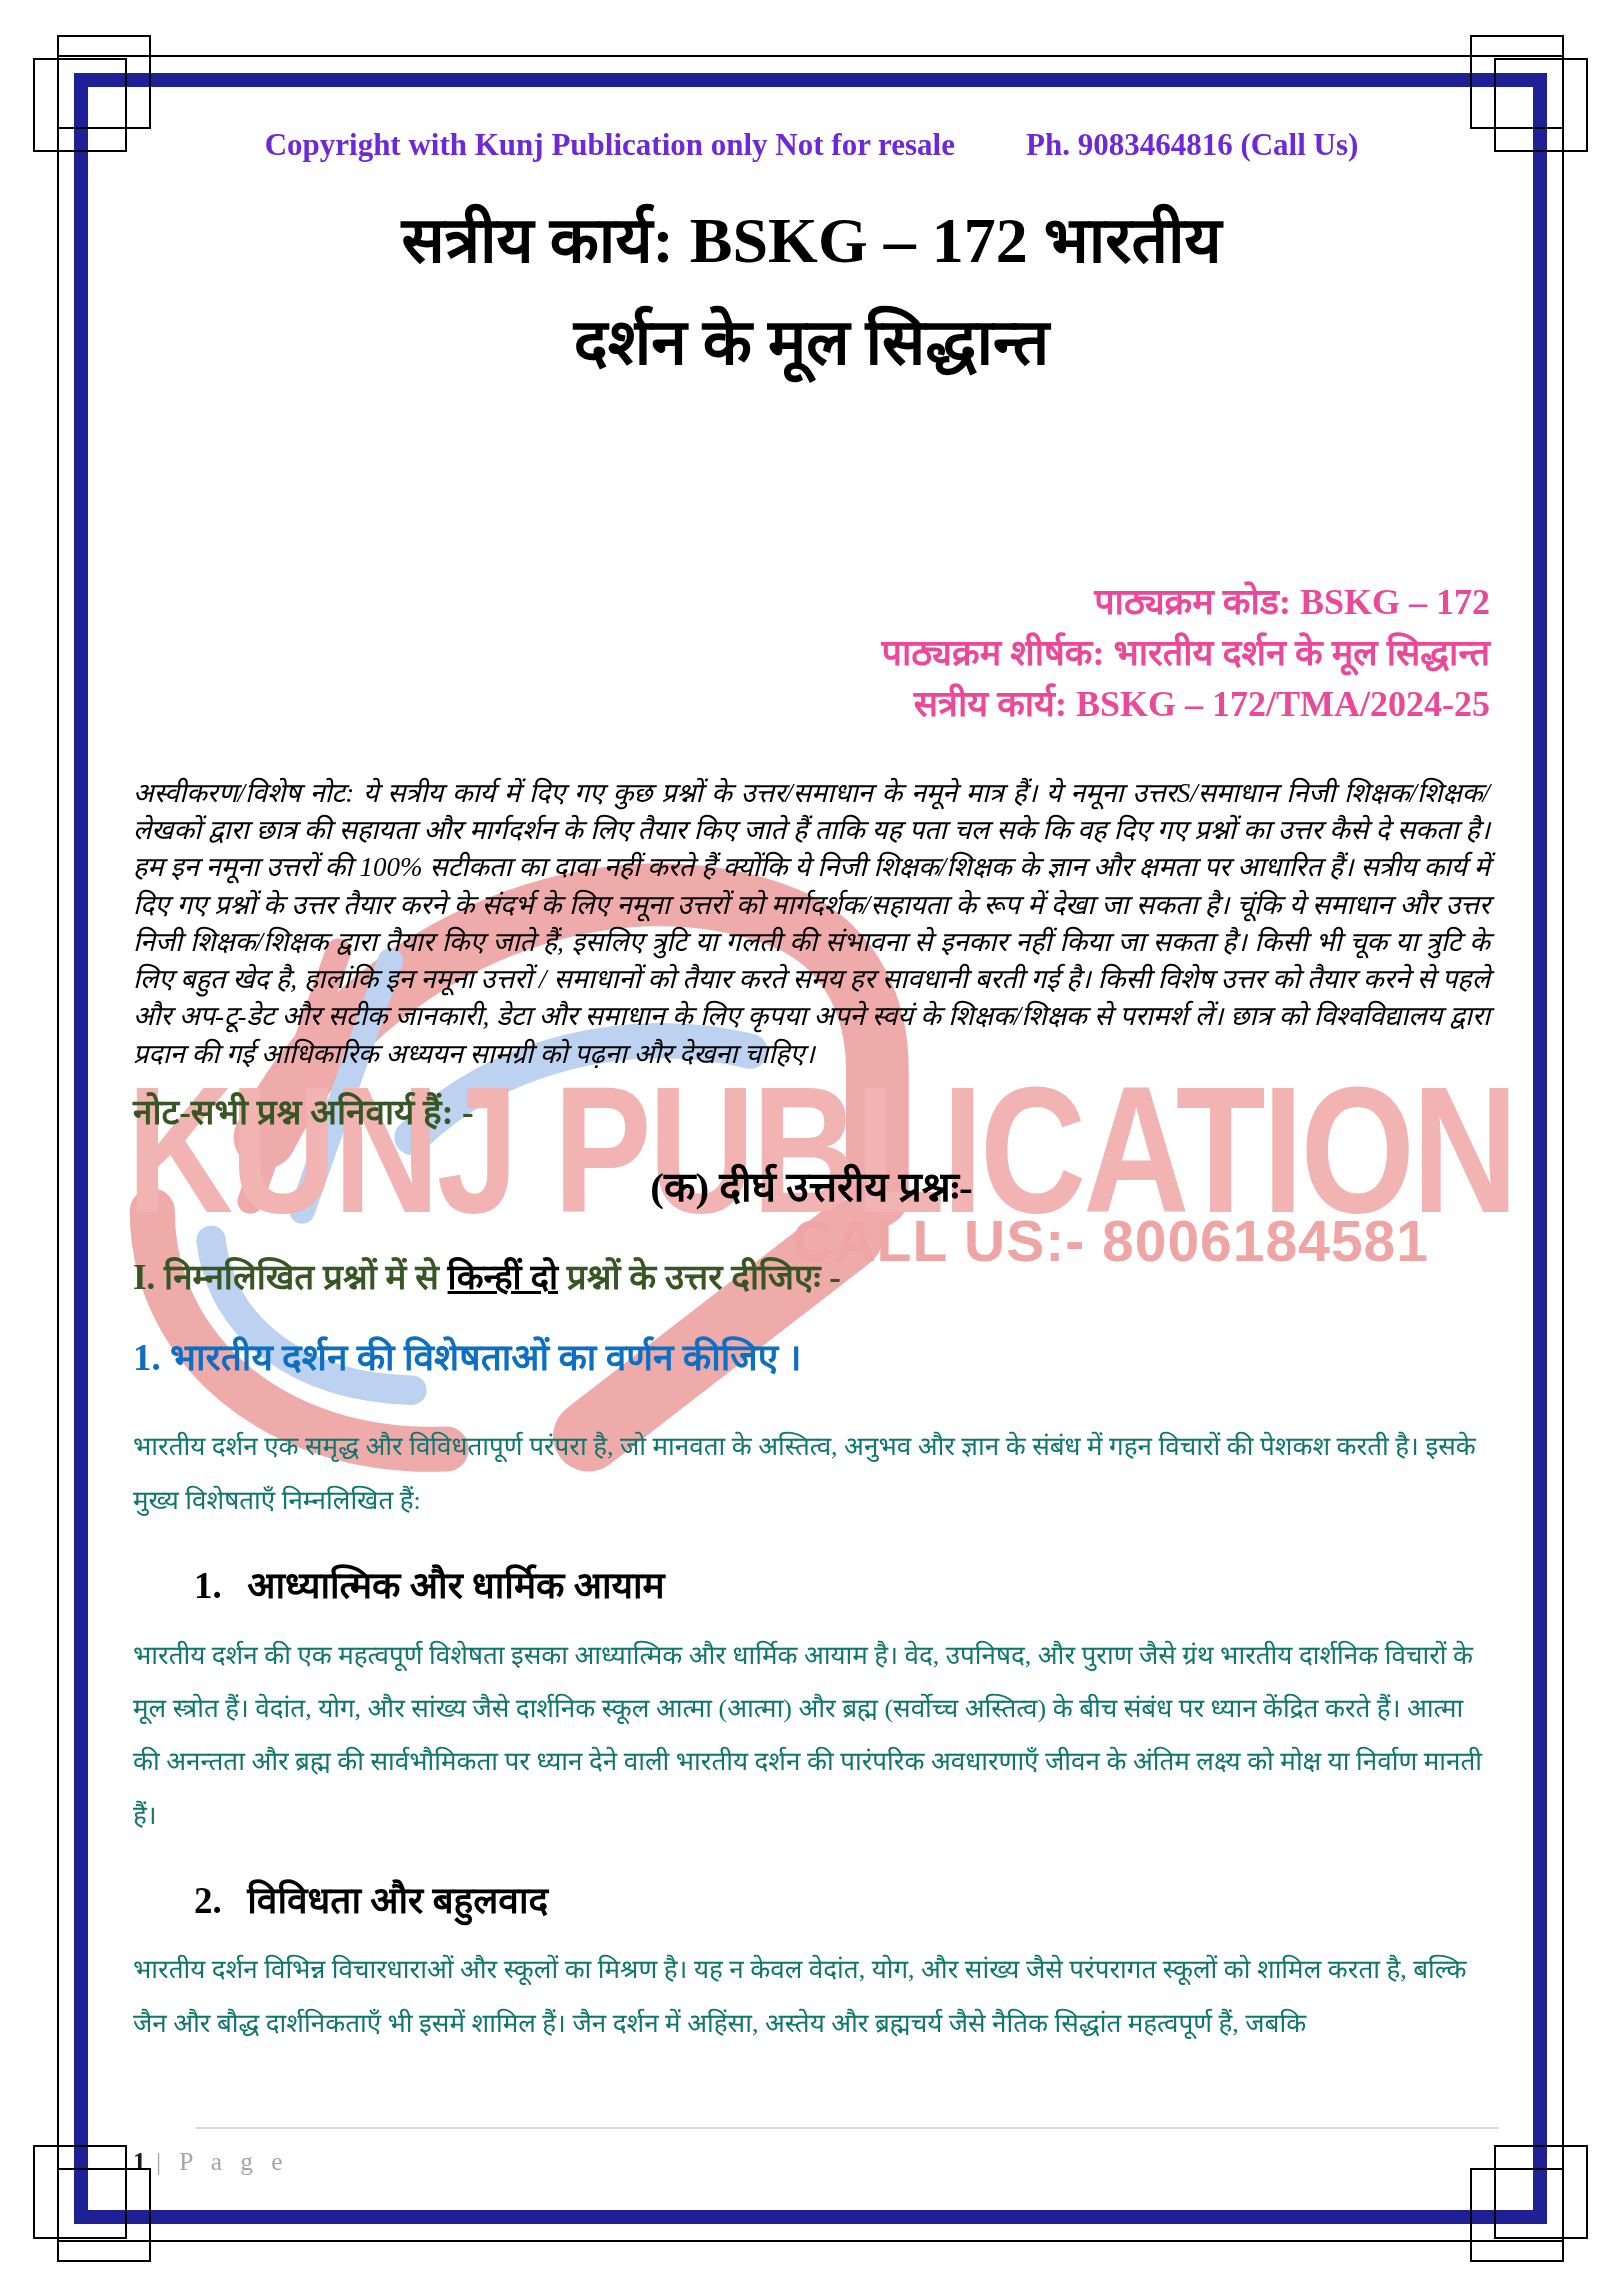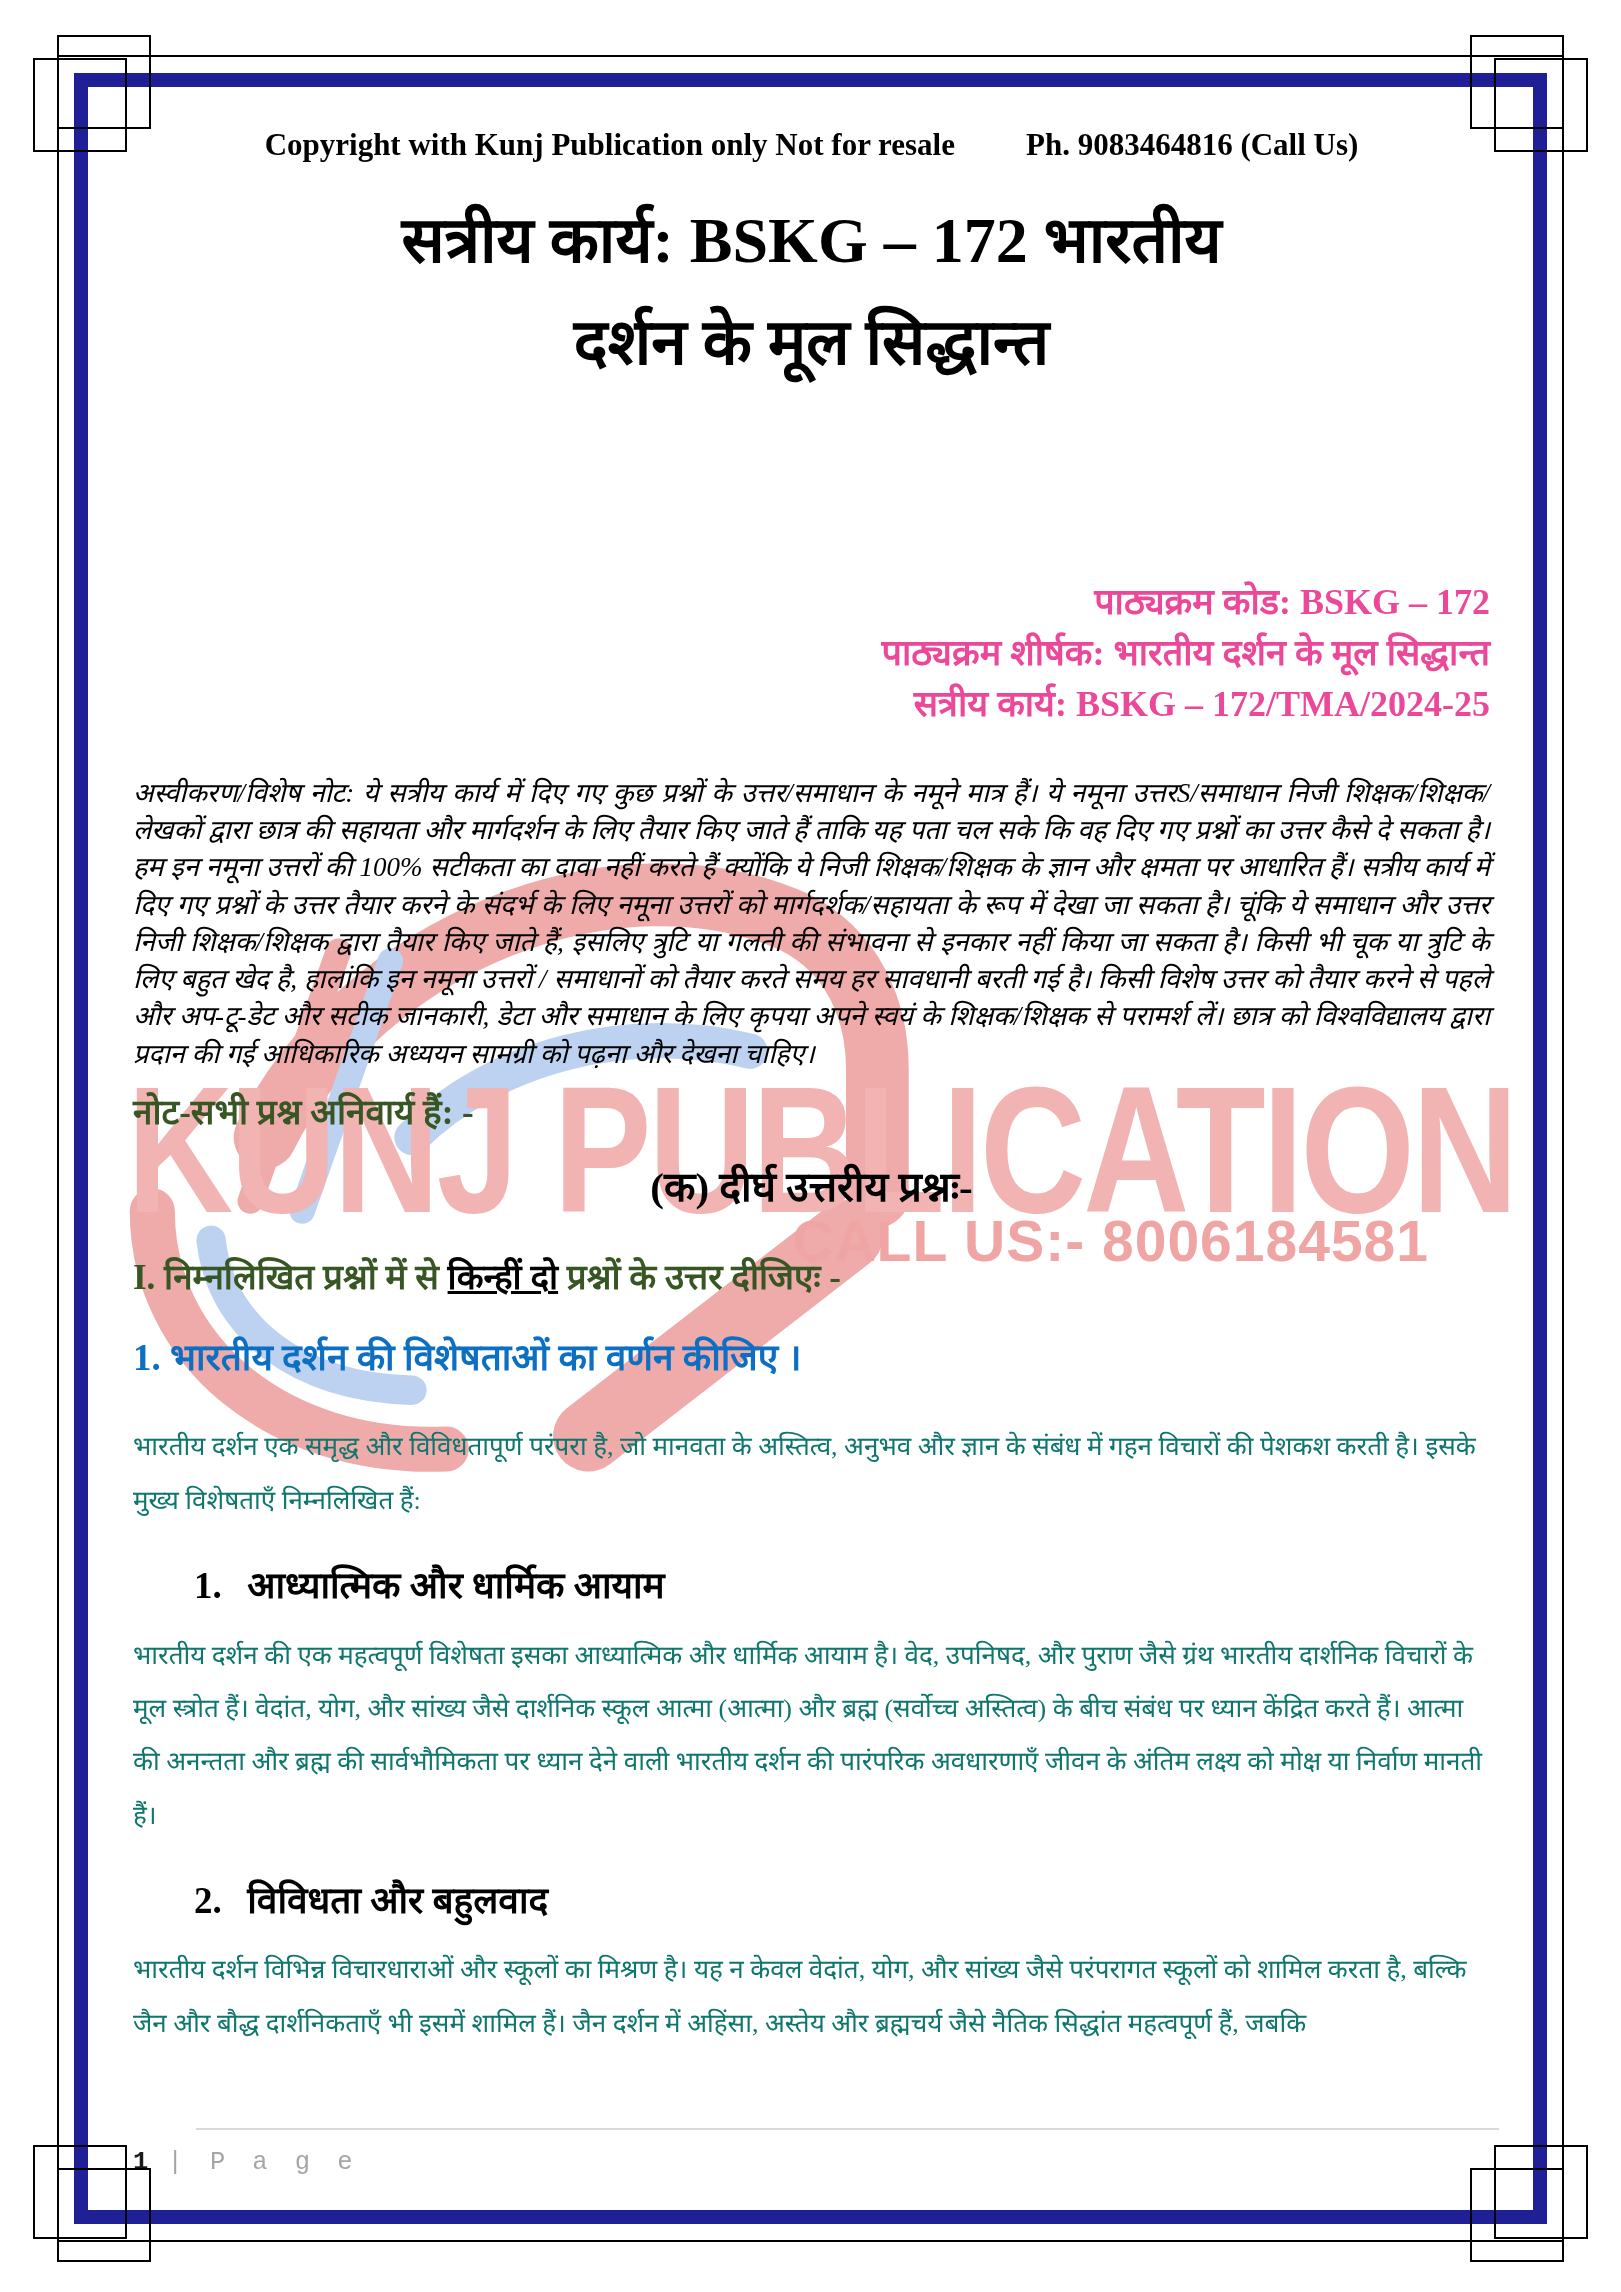--- a/index.html
+++ b/index.html
@@ -34,21 +34,21 @@
   .wm-text2{
     position:absolute;right:192px;top:1208px;
     font-family:"Liberation Sans", sans-serif;font-weight:bold;
     font-size:57px;letter-spacing:1px;color:#f0a5a5;white-space:nowrap;
   }
 
   
   .content{position:absolute;left:133px;right:131px;top:127px;z-index:1;color:#000;}
   .copyright{
     display:flex;justify-content:center;gap:71px;
-    font-weight:bold;font-size:31px;color:#000000;white-space:nowrap;
+    font-weight:bold;font-size:31px;color:#6d28d9;white-space:nowrap;
   }
   .doc-title{
     margin-top:27.4px;text-align:center;font-weight:bold;
     font-size:64px;line-height:1.58;color:#000000;
   }
   .course-info{
     margin-top:184px;text-align:right;font-weight:bold;
     font-size:36px;line-height:1.42;color:#ec4899;
   }
   .disclaimer{
@@ -62,21 +62,21 @@
   .question-blue{margin-top:31px;font-weight:bold;font-size:37px;color:#0d6fc2;}
   .para{margin-top:39px;font-size:26px;line-height:2.05;color:#0f766e;}
   .ans-heading{margin-top:31px;padding-left:61px;font-weight:bold;font-size:37px;color:#000;}
   .ans-heading .num{font-weight:bold;margin-right:25.5px;}
   .para.tight{margin-top:19.6px;}
 
   
   .footer{position:absolute;left:133px;right:122px;bottom:116px;z-index:1;}
   .footer .rule{height:2px;background:#d9d9d9;margin-left:63px;}
   .footer .pageline{
-    margin-top:17.6px;font-family:Liberation Mono, monospace;font-size:25.5px;
+    margin-top:17.6px;font-family:Liberation Serif, serif;font-size:25.5px;
   }
   .footer .pnum{font-weight:bold;color:#1a1a1a;letter-spacing:3.9px;}
   .footer .plabel{color:#a6a6a6;letter-spacing:5.9px;}
 </style>
 </head>
 <body>
 
 <div class="page">
 
   <div class="frame-black"></div>

